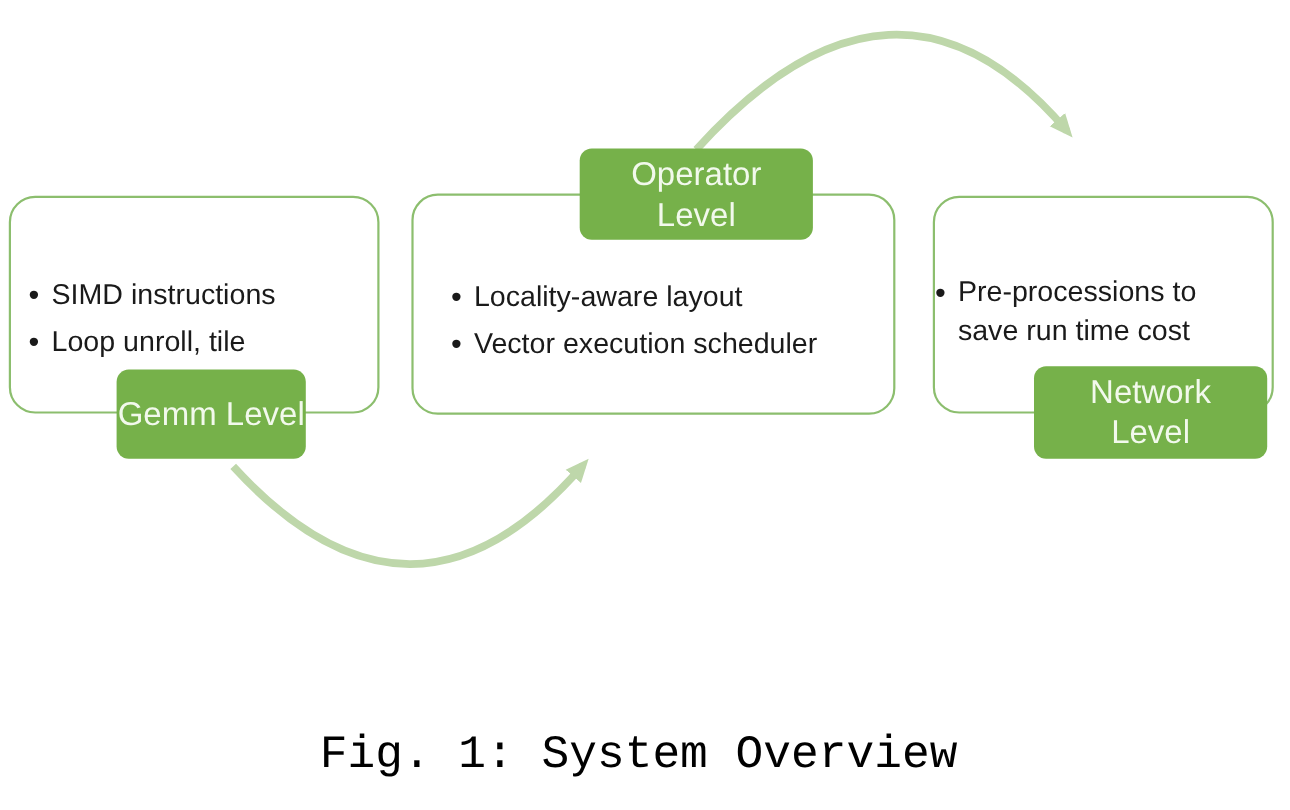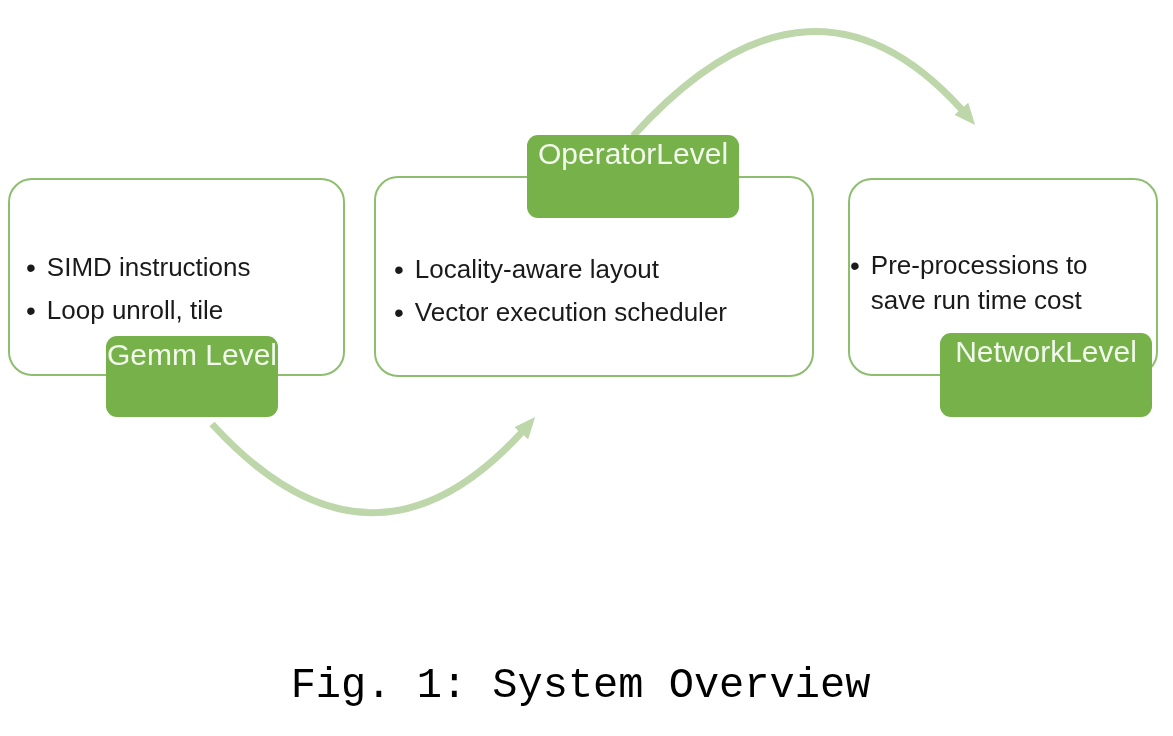--- a/index.html
+++ b/index.html
@@ -46,42 +46,42 @@
   .box-network  { left: 848px; top: 178px; width: 310px; height: 198px; }
 
   .bullets {
     position: absolute;
     left: 0; right: 0;
     color: var(--body_text);
     font-size: 26px;
     line-height: 43px;
   }
   .box-gemm .bullets     { top: 66px;  padding-left: 16px; }
-  .box-operator .bullets { top: 70px;  padding-left: 18px; }
+  .box-operator .bullets { top: 70px;  padding-left: 34px; }
   .box-network .bullets  { top: 64px;  }
 
   .bullet-line { display: flex; align-items: flex-start; }
   .bullet-line::before {
     content: "\2022";
     font-size: 28px;
     margin-right: 11px;
     line-height: 43px;
   }
   .bullet-text { display: inline-block; }
   .box-network .bullet-text { max-width: 244px; line-height: 35px; padding-top: 4px; }
 
   .badge {
     position: absolute;
     background: var(--badge_green);
     color: var(--badge_text);
     border-radius: 11px;
     text-align: center;
     font-size: 30px;
     display: flex;
-    flex-direction: row;
+    flex-direction: column;
     justify-content: center;
     line-height: 37px;
     z-index: 3;
   }
   .badge-gemm     { left: 106px; top: 336px; width: 172px; height: 81px; }
   .badge-operator { left: 527px; top: 135px; width: 212px; height: 83px; }
   .badge-network  { left: 940px; top: 333px; width: 212px; height: 84px; }
 
   .caption {
     position: absolute;

